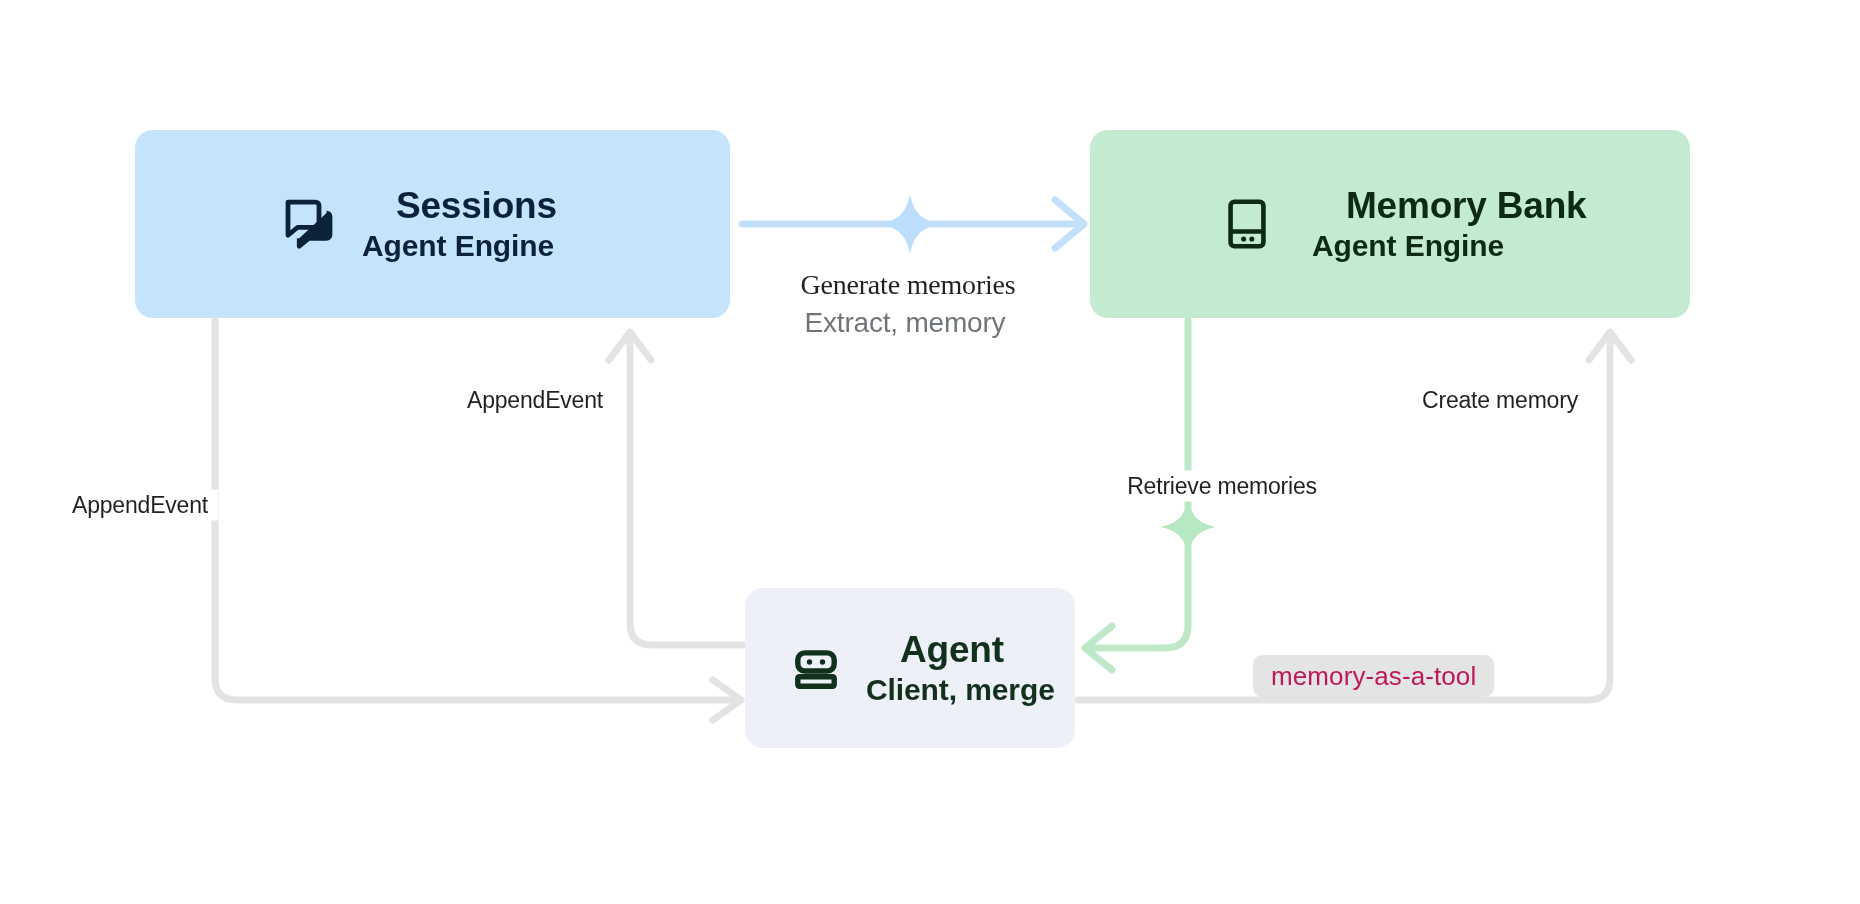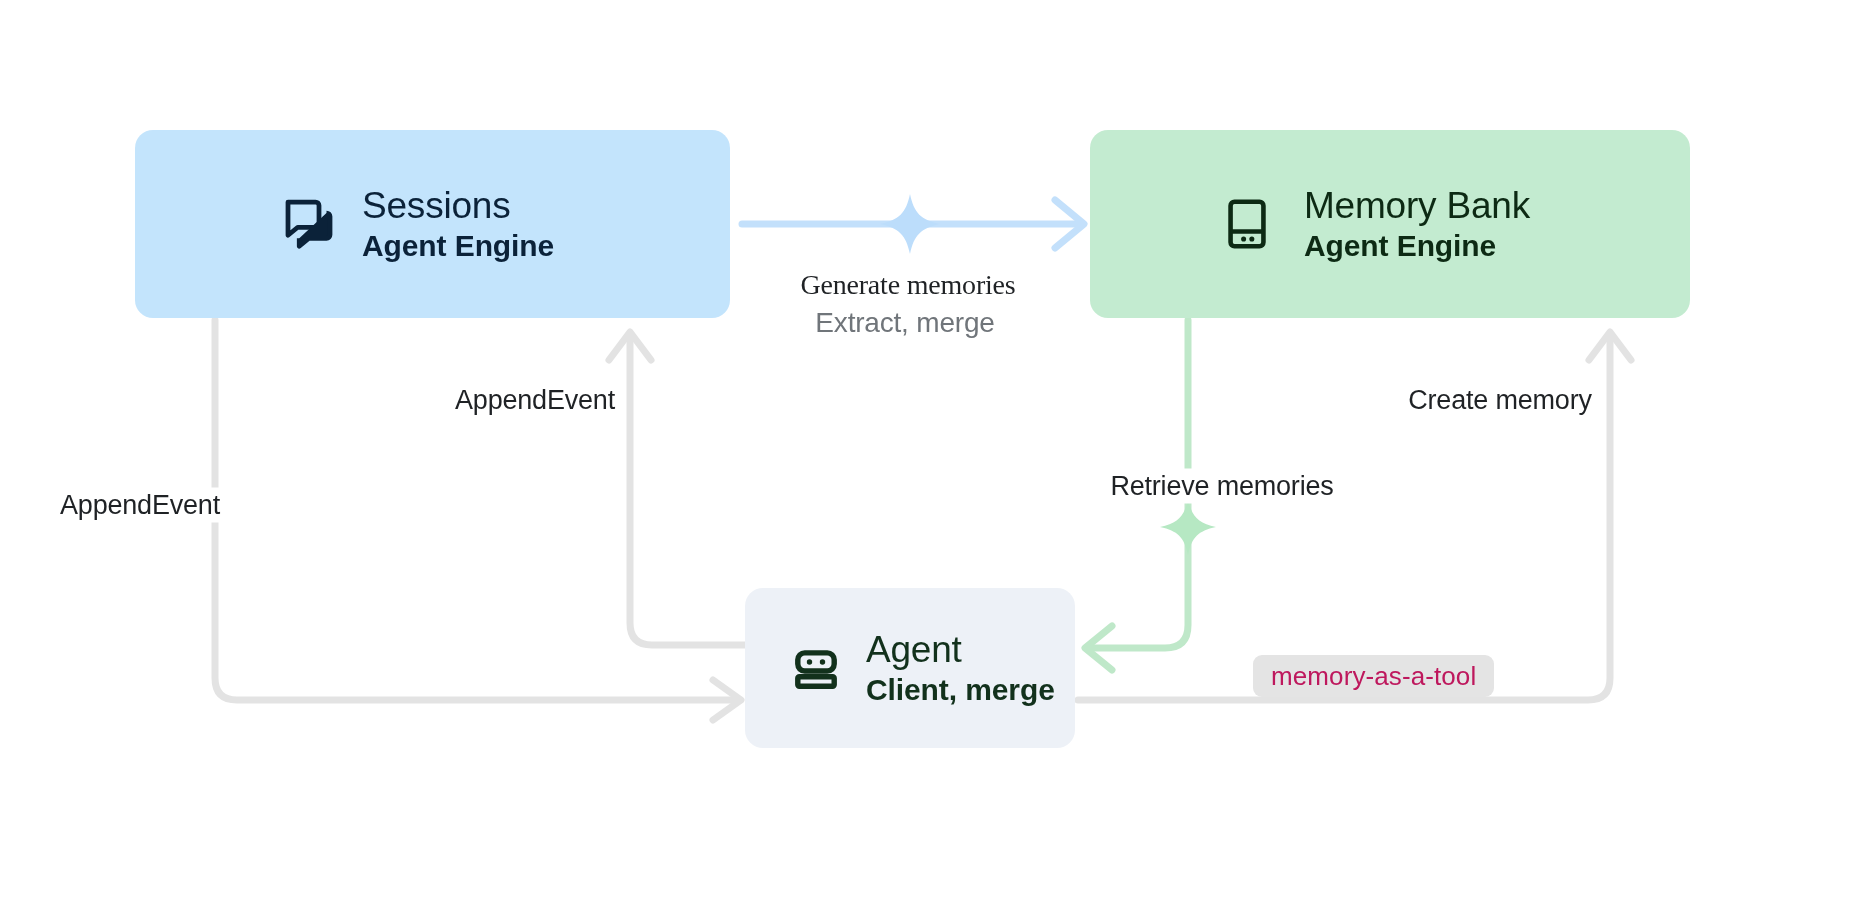--- a/index.html
+++ b/index.html
@@ -7,38 +7,38 @@
        font-family:"Liberation Sans","DejaVu Sans",sans-serif;
        -webkit-font-smoothing:antialiased;}
   #stage{position:relative;width:1860px;height:904px;background:#fff;}
   svg.layer{position:absolute;left:0;top:0;width:1860px;height:904px;}
 
   
   .node{position:absolute;border-radius:18px;display:flex;align-items:center;
         box-sizing:border-box;}
   .node .icon{flex:0 0 auto;display:flex;align-items:center;justify-content:center;}
   .node .txt{display:flex;flex-direction:column;line-height:1.08;}
-  .node .title{font-size:37px;font-weight:400;letter-spacing:-0.2px;}
+  .node .title{font-size:37px;font-weight:700;letter-spacing:-0.2px;margin-left:34px;}
   .node .sub{font-size:30px;font-weight:700;letter-spacing:-0.1px;margin-top:4px;}
 
   #node-sessions{left:135px;top:130px;width:595px;height:188px;background:#c3e4fc;}
   #node-sessions .title,#node-sessions .sub{color:#0b2239;}
   #node-sessions .inner{display:flex;align-items:center;gap:22px;margin-left:145px;}
 
   #node-memory{left:1090px;top:130px;width:600px;height:188px;background:#c3ebd0;}
   #node-memory .title,#node-memory .sub{color:#0d2a14;}
-  #node-memory .inner{display:flex;align-items:center;gap:28px;margin-left:128px;}
+  #node-memory .inner{display:flex;align-items:center;gap:36px;margin-left:128px;}
 
   #node-agent{left:745px;top:588px;width:330px;height:160px;background:#edf1f7;}
   #node-agent .title,#node-agent .sub{color:#12311c;}
   #node-agent .inner{display:flex;align-items:center;gap:24px;margin-left:45px;}
 
   
   .elabel{position:absolute;background:#fff;padding:2px 10px;white-space:nowrap;
-          color:#1f2225;font-size:27px;letter-spacing:-0.2px;}
+          color:#1f2225;font-size:23px;letter-spacing:-0.2px;}
   .elabel.sub2{color:#70757a;font-size:28px;}
   .elabel.center{transform:translate(-50%,-50%);}
 
   #lbl-generate{left:908px;top:285px;font-size:28px;font-family:Liberation Serif, serif;}
   #lbl-extract{left:905px;top:323px;}
   #lbl-append{left:535px;top:400px;}
   #lbl-list{left:140px;top:505px;}
   #lbl-retrieve{left:1222px;top:486px;}
   #lbl-create{left:1500px;top:400px;}
 
@@ -122,21 +122,21 @@
         </svg>
       </span>
       <span class="txt">
         <span class="title">Agent</span>
         <span class="sub">Client, merge</span>
       </span>
     </div>
   </div>
 
   <div class="elabel center" id="lbl-generate">Generate memories</div>
-  <div class="elabel sub2 center" id="lbl-extract">Extract, merge</div>
+  <div class="elabel sub2 center" id="lbl-extract">Extract, memory</div>
 
   <div class="elabel center" id="lbl-append">AppendEvent</div>
 
   <div class="elabel center" id="lbl-list">AppendEvent</div>
 
   <div class="elabel center" id="lbl-retrieve">Retrieve memories</div>
 
   <div class="elabel center" id="lbl-create">Create memory</div>
 
   <div id="pill-tool">

